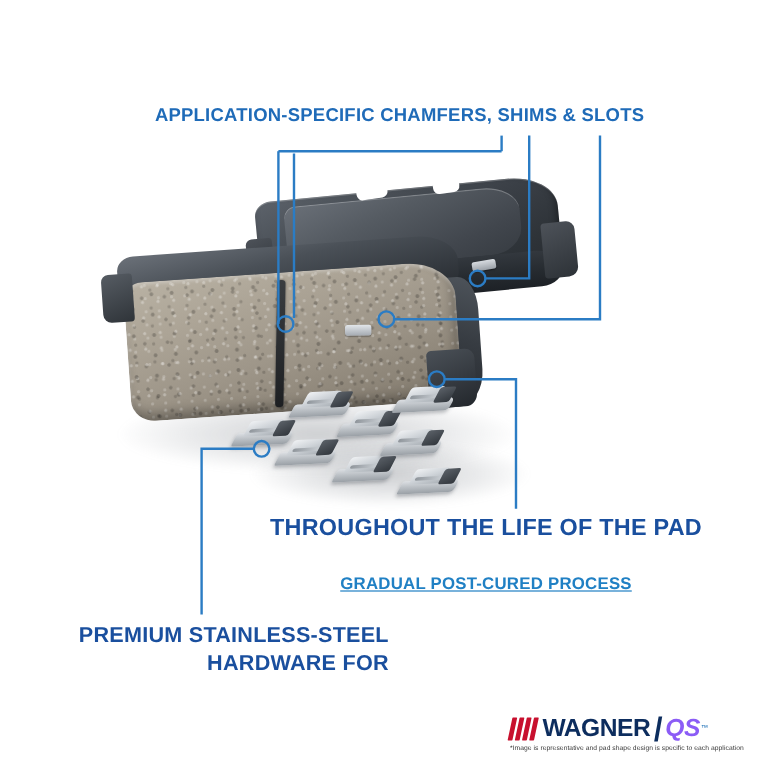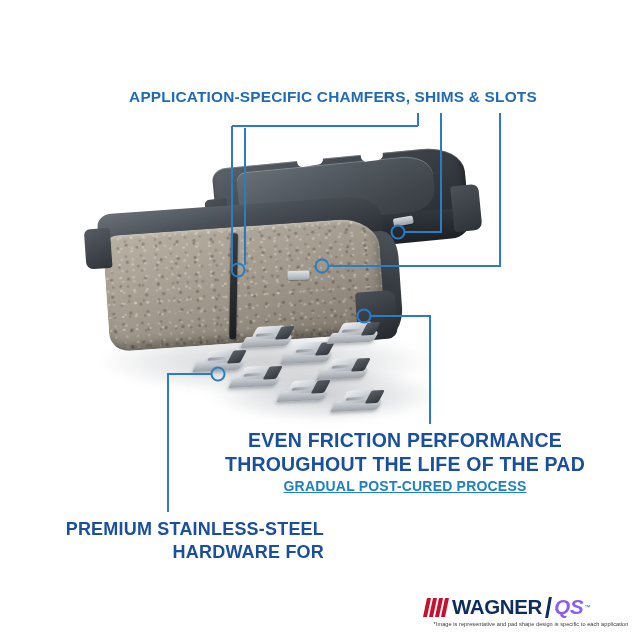--- a/index.html
+++ b/index.html
@@ -180,21 +180,21 @@
   .clip .fin{
     position:absolute;left:9px;top:7px;width:24px;height:3px;
     background:linear-gradient(90deg,#8f959b,#cfd4d9);
     border-radius:2px;
   }
 
   
   #callouts{position:absolute;left:0;top:0;width:640px;height:640px;}
 
   
-  #logo-wrap{position:absolute;left:425px;top:596px;width:212px;height:40px;text-align:center;}
+  #logo-wrap{position:absolute;left:425px;top:596px;width:212px;height:40px;}
   #logo-row{position:absolute;left:0;top:0;height:22px;display:flex;align-items:center;}
   #logo-stripes{display:flex;align-items:flex-end;height:19px;margin-right:3px;}
   #logo-stripes i{display:block;width:4px;height:19px;background:#c8102e;margin-right:2px;
     transform:skewX(-12deg);border-radius:.5px;}
   #logo-wagner{font-size:20.5px;font-weight:bold;color:#0d2d5e;letter-spacing:-.4px;
     font-family:"Liberation Sans",sans-serif;}
   #logo-bar{width:2.5px;height:21px;background:#0d2d5e;margin:0 5px;transform:skewX(-10deg);}
   #logo-qs{font-size:20.5px;font-weight:bold;color:#8b5cf6;letter-spacing:-.4px;font-style:italic;}
   #logo-tm{font-size:6px;color:#1168b3;vertical-align:super;margin-left:1px;}
   #disclaimer{position:absolute;left:0;top:25px;width:212px;font-size:5.6px;color:#3a3a3a;
@@ -310,21 +310,20 @@
     <g fill="#ffffff" fill-opacity="0" stroke="#2b7cc4" stroke-width="2">
       <circle cx="238" cy="270" r="6.5"></circle>
       <circle cx="398" cy="232" r="6.5"></circle>
       <circle cx="322" cy="266" r="6.5"></circle>
       <circle cx="364" cy="316" r="6.5"></circle>
       <circle cx="218" cy="374" r="6.5"></circle>
     </g>
   </svg>
 
   <div class="hd" id="mid-title">
-    <div>EVEN FRICTION PERFORMANCE</div>
     <div>THROUGHOUT THE LIFE OF THE PAD</div>
   </div>
   <div class="hd" id="mid-sub">GRADUAL POST-CURED PROCESS</div>
 
   <div class="hd" id="bl-title">
     <div>PREMIUM STAINLESS-STEEL</div>
     <div>HARDWARE FOR</div>
   </div>
 
   <div id="logo-wrap">

